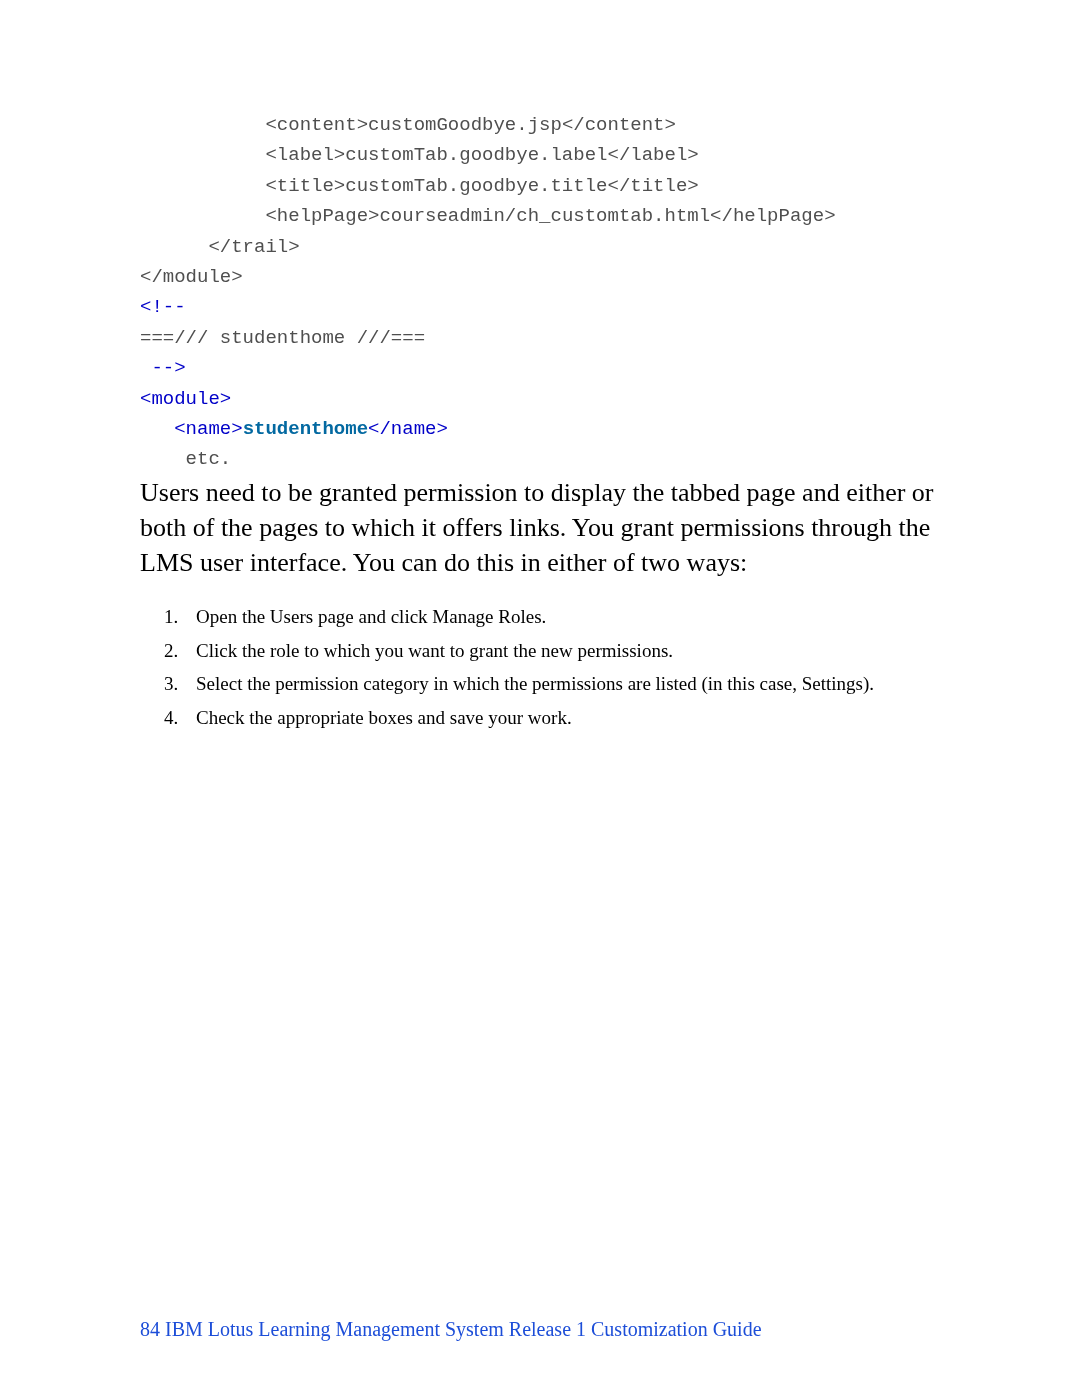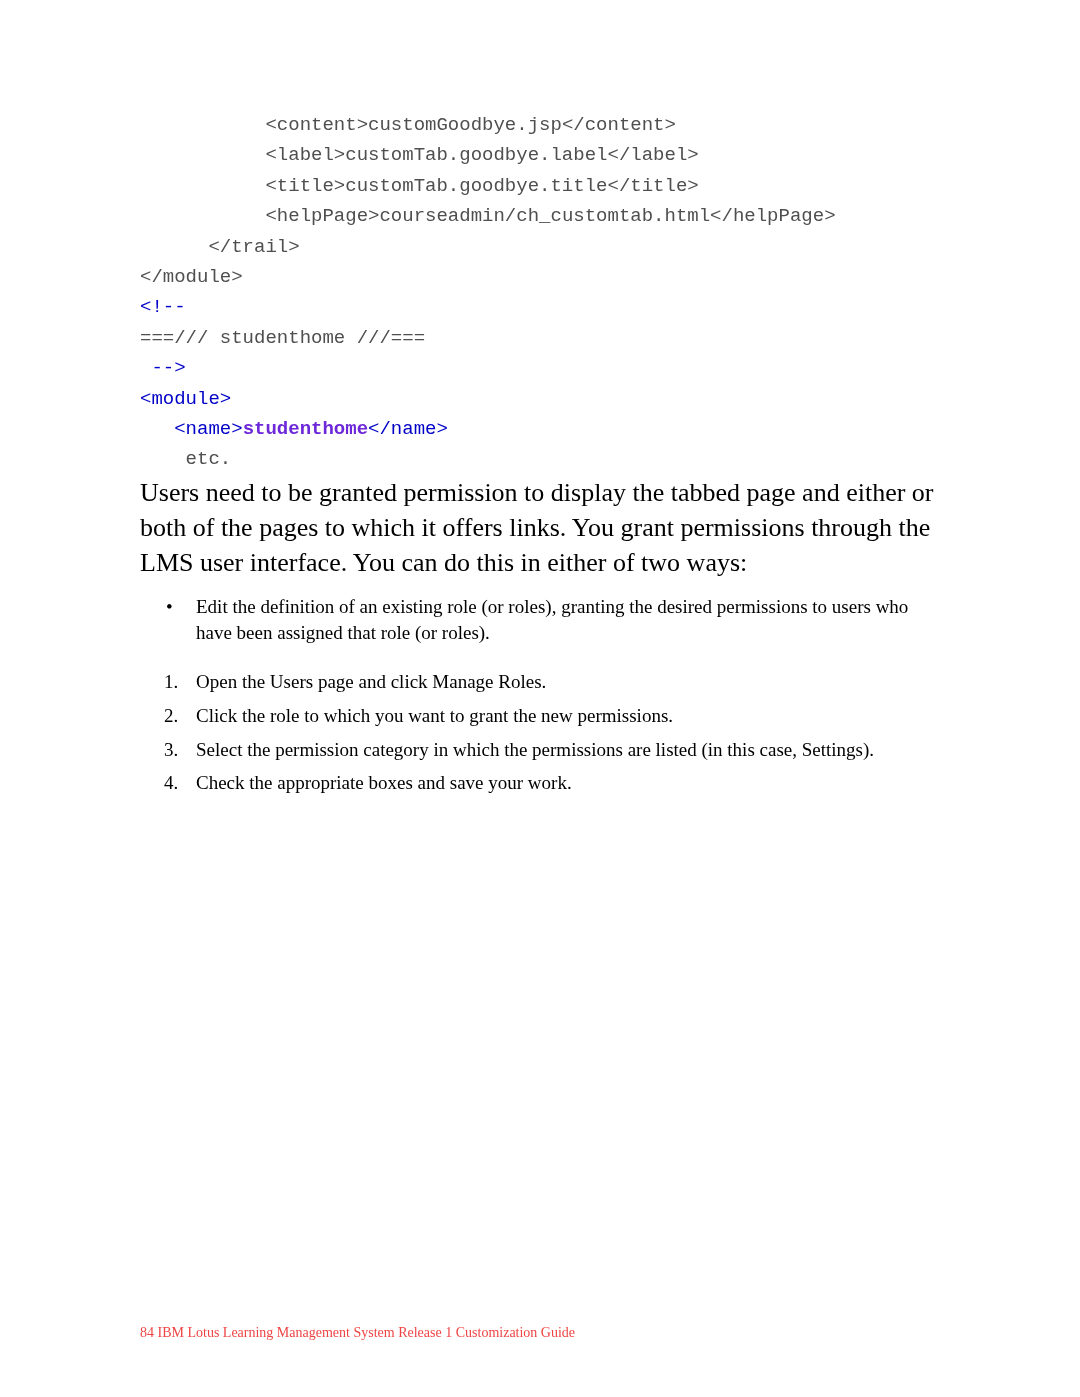--- a/index.html
+++ b/index.html
@@ -25,21 +25,21 @@
     font-size: 19px;
     line-height: 1.6;
     white-space: pre;
     color: #4f4f4f;
   }
   .codeblock .tag {
     color: #0000c8;
   }
   .codeblock .bold {
     font-weight: bold;
-    color: #6d28d9;
+    color: #0369a1;
   }
   .section-heading {
     font-family: Arial, Helvetica, sans-serif;
     font-weight: bold;
     font-size: 18px;
     margin-top: 54px;
     margin-bottom: 10px;
     color: #000000;
   }
   .body-text {
@@ -83,22 +83,22 @@
   ol.numbers li::before {
     content: counter(item) ".";
     position: absolute;
     left: -32px;
     top: 0;
   }
   .footer {
     position: absolute;
     bottom: 56px;
     left: 140px;
-    font-size: 14px;
-    color: #ef4444;
+    font-size: 20px;
+    color: #1d4ed8;
   }
 </style>
 </head>
 <body>
 
 <div class="page">
 
   <div class="codeblock"><span><span>           &lt;content&gt;</span><span>customGoodbye.jsp</span><span>&lt;/content&gt;</span></span>
 <span><span>           &lt;label&gt;</span><span>customTab.goodbye.label</span><span>&lt;/label&gt;</span></span>
 <span><span>           &lt;title&gt;</span><span>customTab.goodbye.title</span><span>&lt;/title&gt;</span></span>
@@ -109,21 +109,20 @@
 <span>===/// studenthome ///===</span>
 <span class="tag"> --&gt;</span>
 <span class="tag">&lt;module&gt;</span>
 <span><span class="tag">   &lt;name&gt;</span><span class="bold">studenthome</span><span class="tag">&lt;/name&gt;</span></span>
 <span>    etc.</span></div>
 
 
   <p class="body-text">Users need to be granted permission to display the tabbed page and either or both of the pages to which it offers links. You grant permissions through the LMS user interface. You can do this in either of two ways:</p>
 
   <ul class="bullets">
-    <li>Edit the definition of an existing role (or roles), granting the desired permissions to users who have been assigned that role (or roles).</li>
   </ul>
 
 
   <ol class="numbers">
     <li>Open the Users page and click Manage Roles.</li>
     <li>Click the role to which you want to grant the new permissions.</li>
     <li>Select the permission category in which the permissions are listed (in this case, Settings).</li>
     <li>Check the appropriate boxes and save your work.</li>
   </ol>
 

